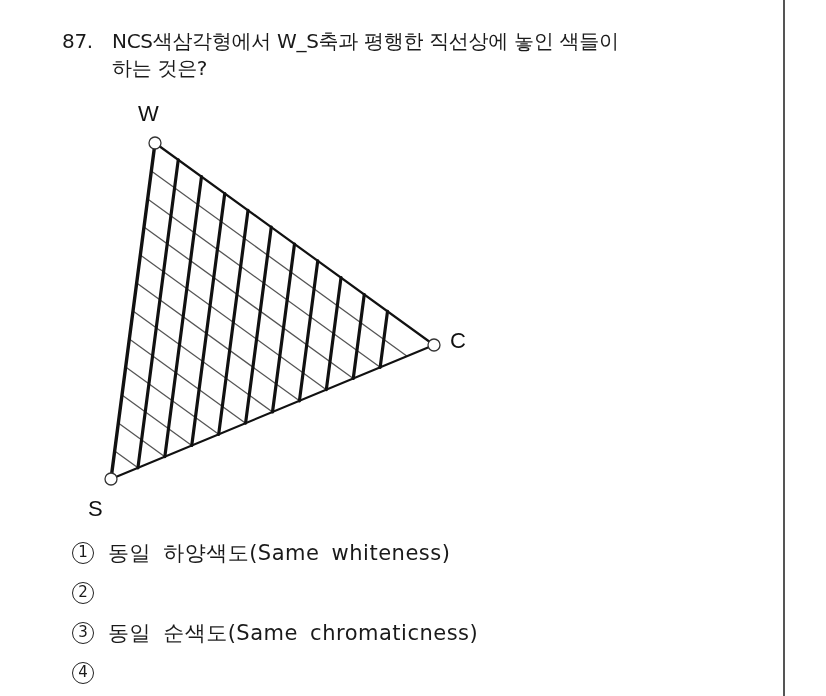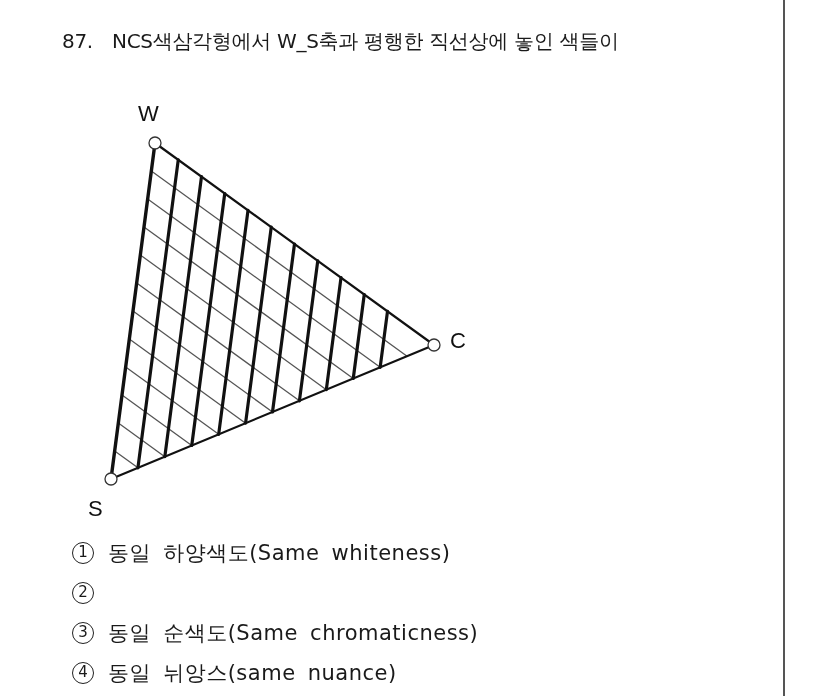--- a/index.html
+++ b/index.html
@@ -36,20 +36,21 @@
     border-radius: 50%; font-size: 15px; line-height: 22px; text-align: center;
     margin-right: 14px; box-sizing: border-box; line-height: 19px;
   }
   .opt-text { letter-spacing: 0.5px; word-spacing: 5px; text-align: right; }
 </style>
 </head>
 <body>
 
 <div class="question">
   <span class="q-line"><span class="q-number">87.</span><span>NCS색삼각형에서 W_S축과 평행한 직선상에 놓인 색들이</span></span>
+  <span class="q-line indent">하는 것은?</span>
 </div>
 
 <div class="diagram">
   <svg id="tri-svg" width="500" height="530" viewBox="0 0 500 530">
       <line x1="151.33333333333334" y1="171" x2="407.0833333333333" y2="356.1666666666667" stroke="#555555" stroke-width="1.3" stroke-linecap="round"></line>
       <line x1="147.66666666666666" y1="199" x2="380.1666666666667" y2="367.3333333333333" stroke="#555555" stroke-width="1.3" stroke-linecap="round"></line>
       <line x1="144" y1="227" x2="353.25" y2="378.5" stroke="#555555" stroke-width="1.3" stroke-linecap="round"></line>
       <line x1="140.33333333333334" y1="255" x2="326.33333333333337" y2="389.66666666666663" stroke="#555555" stroke-width="1.3" stroke-linecap="round"></line>
       <line x1="136.66666666666666" y1="283" x2="299.41666666666663" y2="400.83333333333337" stroke="#555555" stroke-width="1.3" stroke-linecap="round"></line>
       <line x1="133" y1="311" x2="272.5" y2="412" stroke="#555555" stroke-width="1.3" stroke-linecap="round"></line>
@@ -87,17 +88,16 @@
   </div>
   <div class="option">
     <span class="opt-num">2</span>
   </div>
   <div class="option">
     <span class="opt-num">3</span>
     <span class="opt-text">동일 순색도(Same chromaticness)</span>
   </div>
   <div class="option">
     <span class="opt-num">4</span>
-    <span class="opt-text">동일 뉘앙스(same nuance)</span>
   </div>
 </div>
 
 <div class="divider"></div>
 
 </body></html>

